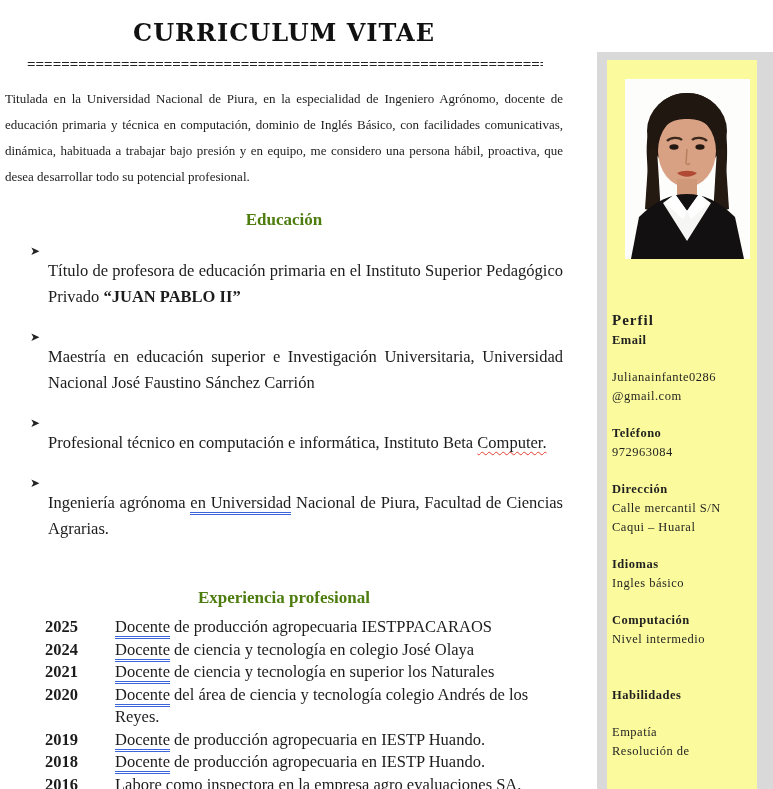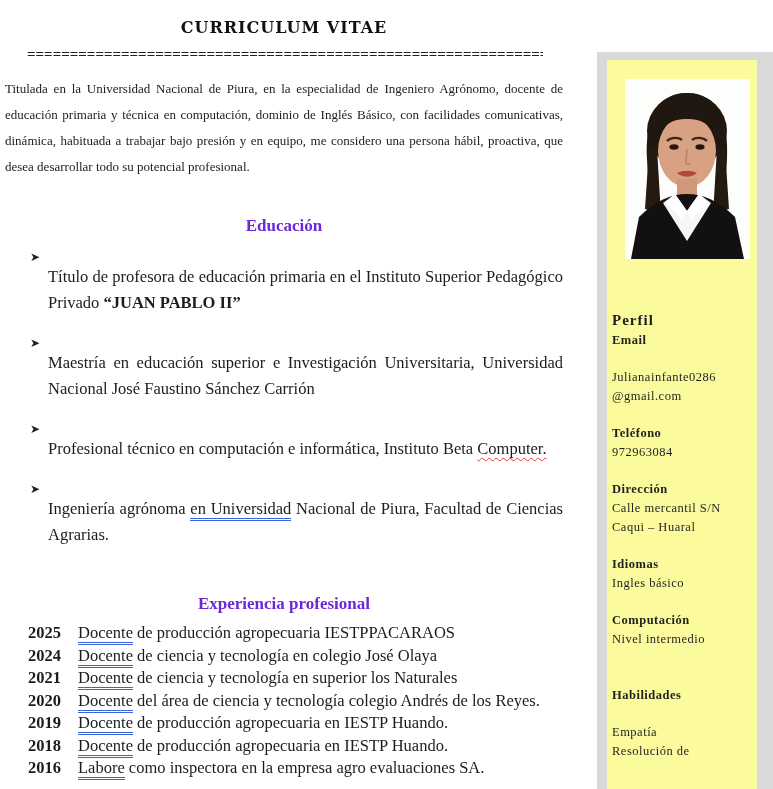--- a/index.html
+++ b/index.html
@@ -4,52 +4,52 @@
 <style>
   html,body{margin:0;padding:0;}
   body{
     width:773px;height:789px;position:relative;overflow:hidden;
     background:#ffffff;color:#1c1c1c;
     font-family:"Liberation Serif","DejaVu Serif",serif;
   }
   
   .main{position:absolute;left:5px;top:18px;width:558px;}
   .cv-title{
-    text-align:center;font-weight:bold;font-size:16px;letter-spacing:1px;
+    text-align:center;font-weight:bold;font-size:24px;letter-spacing:1px;
     font-family:"DejaVu Serif","Liberation Serif",serif;color:#111;
   }
   .divider{
     margin:9px 0 0 22px;width:516px;height:18px;overflow:hidden;white-space:nowrap;
     font-weight:bold;font-size:15px;letter-spacing:0px;line-height:16px;color:#222;
   }
   .intro{
     margin:12px 0 0 0;text-align:justify;font-size:13px;line-height:26px;
   }
   .sec-heading{
-    text-align:center;font-weight:bold;font-size:17px;margin:36px 0 8px 0;color:#6d28d9;
+    text-align:center;font-weight:bold;font-size:17px;margin:20px 0 8px 0;color:#4d7c0f;
   }
   .exp-heading{margin-top:46px;}
   .bullet{
     display:flex;margin:0 0 14px 25px;font-size:16.5px;line-height:26px;
   }
   .marker{
     width:18px;flex:none;font-size:12px;line-height:26px;
     font-family:"DejaVu Sans",sans-serif;color:#222;
   }
   .btext{flex:1;text-align:justify;padding-right:0;margin-top:20px;}
   .bold{font-weight:bold;}
   .grammar{
     border-bottom:3px double #3a66d9;
   }
   .spell{
     text-decoration:underline wavy #e0402e;
     text-decoration-thickness:1px;text-underline-offset:3px;text-decoration-skip-ink:none;
   }
   .exp-list{margin-top:4px;}
-  .exp-row{display:flex;margin-left:23px;font-size:16.5px;line-height:22.5px;}
+  .exp-row{display:flex;margin-left:40px;font-size:16.5px;line-height:22.5px;gap:20px;}
   .year{width:50px;flex:none;font-weight:bold;}
   .etext{flex:1;}
   
   .frame{
     position:absolute;left:597px;top:28px;width:176px;height:761px;
     background:#d9d9d9;
     margin-top:24px;
   }
   .panel{
     position:absolute;left:10px;top:8px;width:150px;height:753px;

